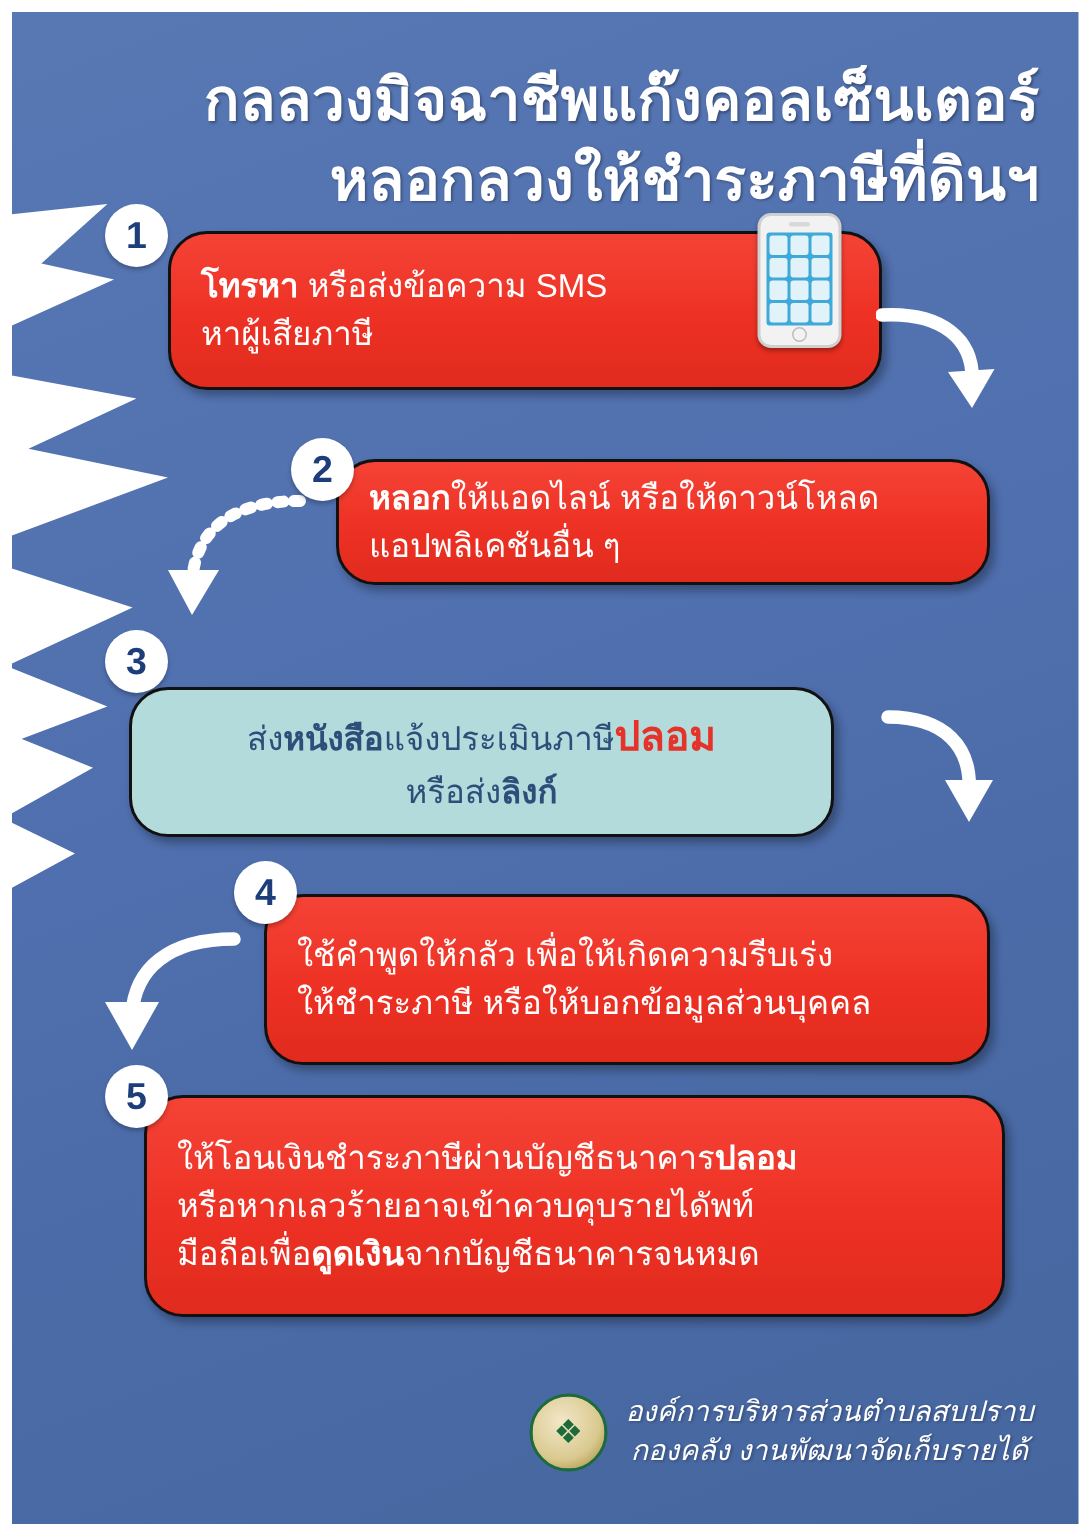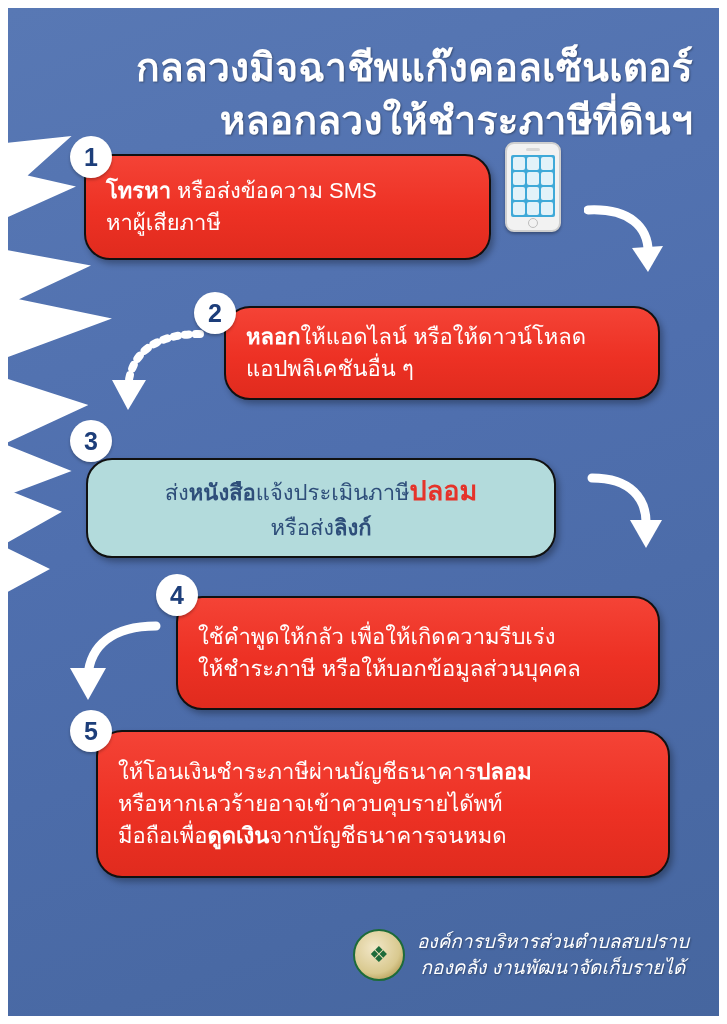--- a/index.html
+++ b/index.html
@@ -230,21 +230,21 @@
     <div class="zig1"></div>
     <div class="zig2"></div>
     <div class="zig3"></div>
 
     <div class="title">
       <div>กลลวงมิจฉาชีพแก๊งคอลเซ็นเตอร์</div>
       <div class="title-line2">หลอกลวงให้ชำระภาษีที่ดินฯ</div>
     </div>
 
     <div class="num" style="left:62px; top:128px;">1</div>
-    <div class="card card-red" style="left:76px; top:146px; width:407px; height:106px;">
+    <div class="card card-red" style="left:104px; top:146px; width:476px; height:106px;">
       <div class="card-text">
         <div>
           <span class="b">โทรหา</span><span> หรือส่งข้อความ SMS</span>
         </div>
         <div>หาผู้เสียภาษี</div>
       </div>
     </div>
     <div class="phone" style="left:497px; top:134px;">
       <div class="phone-speaker"></div>
       <div class="phone-screen">
@@ -264,21 +264,21 @@
       <div class="phone-home"></div>
     </div>
     <div class="arrow" style="left:576px; top:196px;">
       <svg width="80" height="80" viewBox="0 0 80 80">
         <path d="M4 6 C44 4, 66 22, 64 52" stroke="#ffffff" stroke-width="9" fill="none" stroke-linecap="round"></path>
         <path d="M48 44 L64 68 L79 42 Z" fill="#ffffff"></path>
       </svg>
     </div>
 
     <div class="num" style="left:186px; top:284px;">2</div>
-    <div class="card card-red" style="left:216px; top:298px; width:436px; height:94px;">
+    <div class="card card-red" style="left:216px; top:298px; width:436px; height:84px;">
       <div class="card-text">
         <div>
           <span class="b">หลอก</span><span>ให้แอดไลน์ หรือให้ดาวน์โหลด</span>
         </div>
         <div>แอปพลิเคชันอื่น ๆ</div>
       </div>
     </div>
     <div class="arrow" style="left:88px; top:316px;">
       <svg width="110" height="100" viewBox="0 0 110 100">
         <path d="M104 10 C58 10, 34 30, 32 64" stroke="#ffffff" stroke-width="8" fill="none" stroke-linecap="round" stroke-dasharray="4 7"></path>

